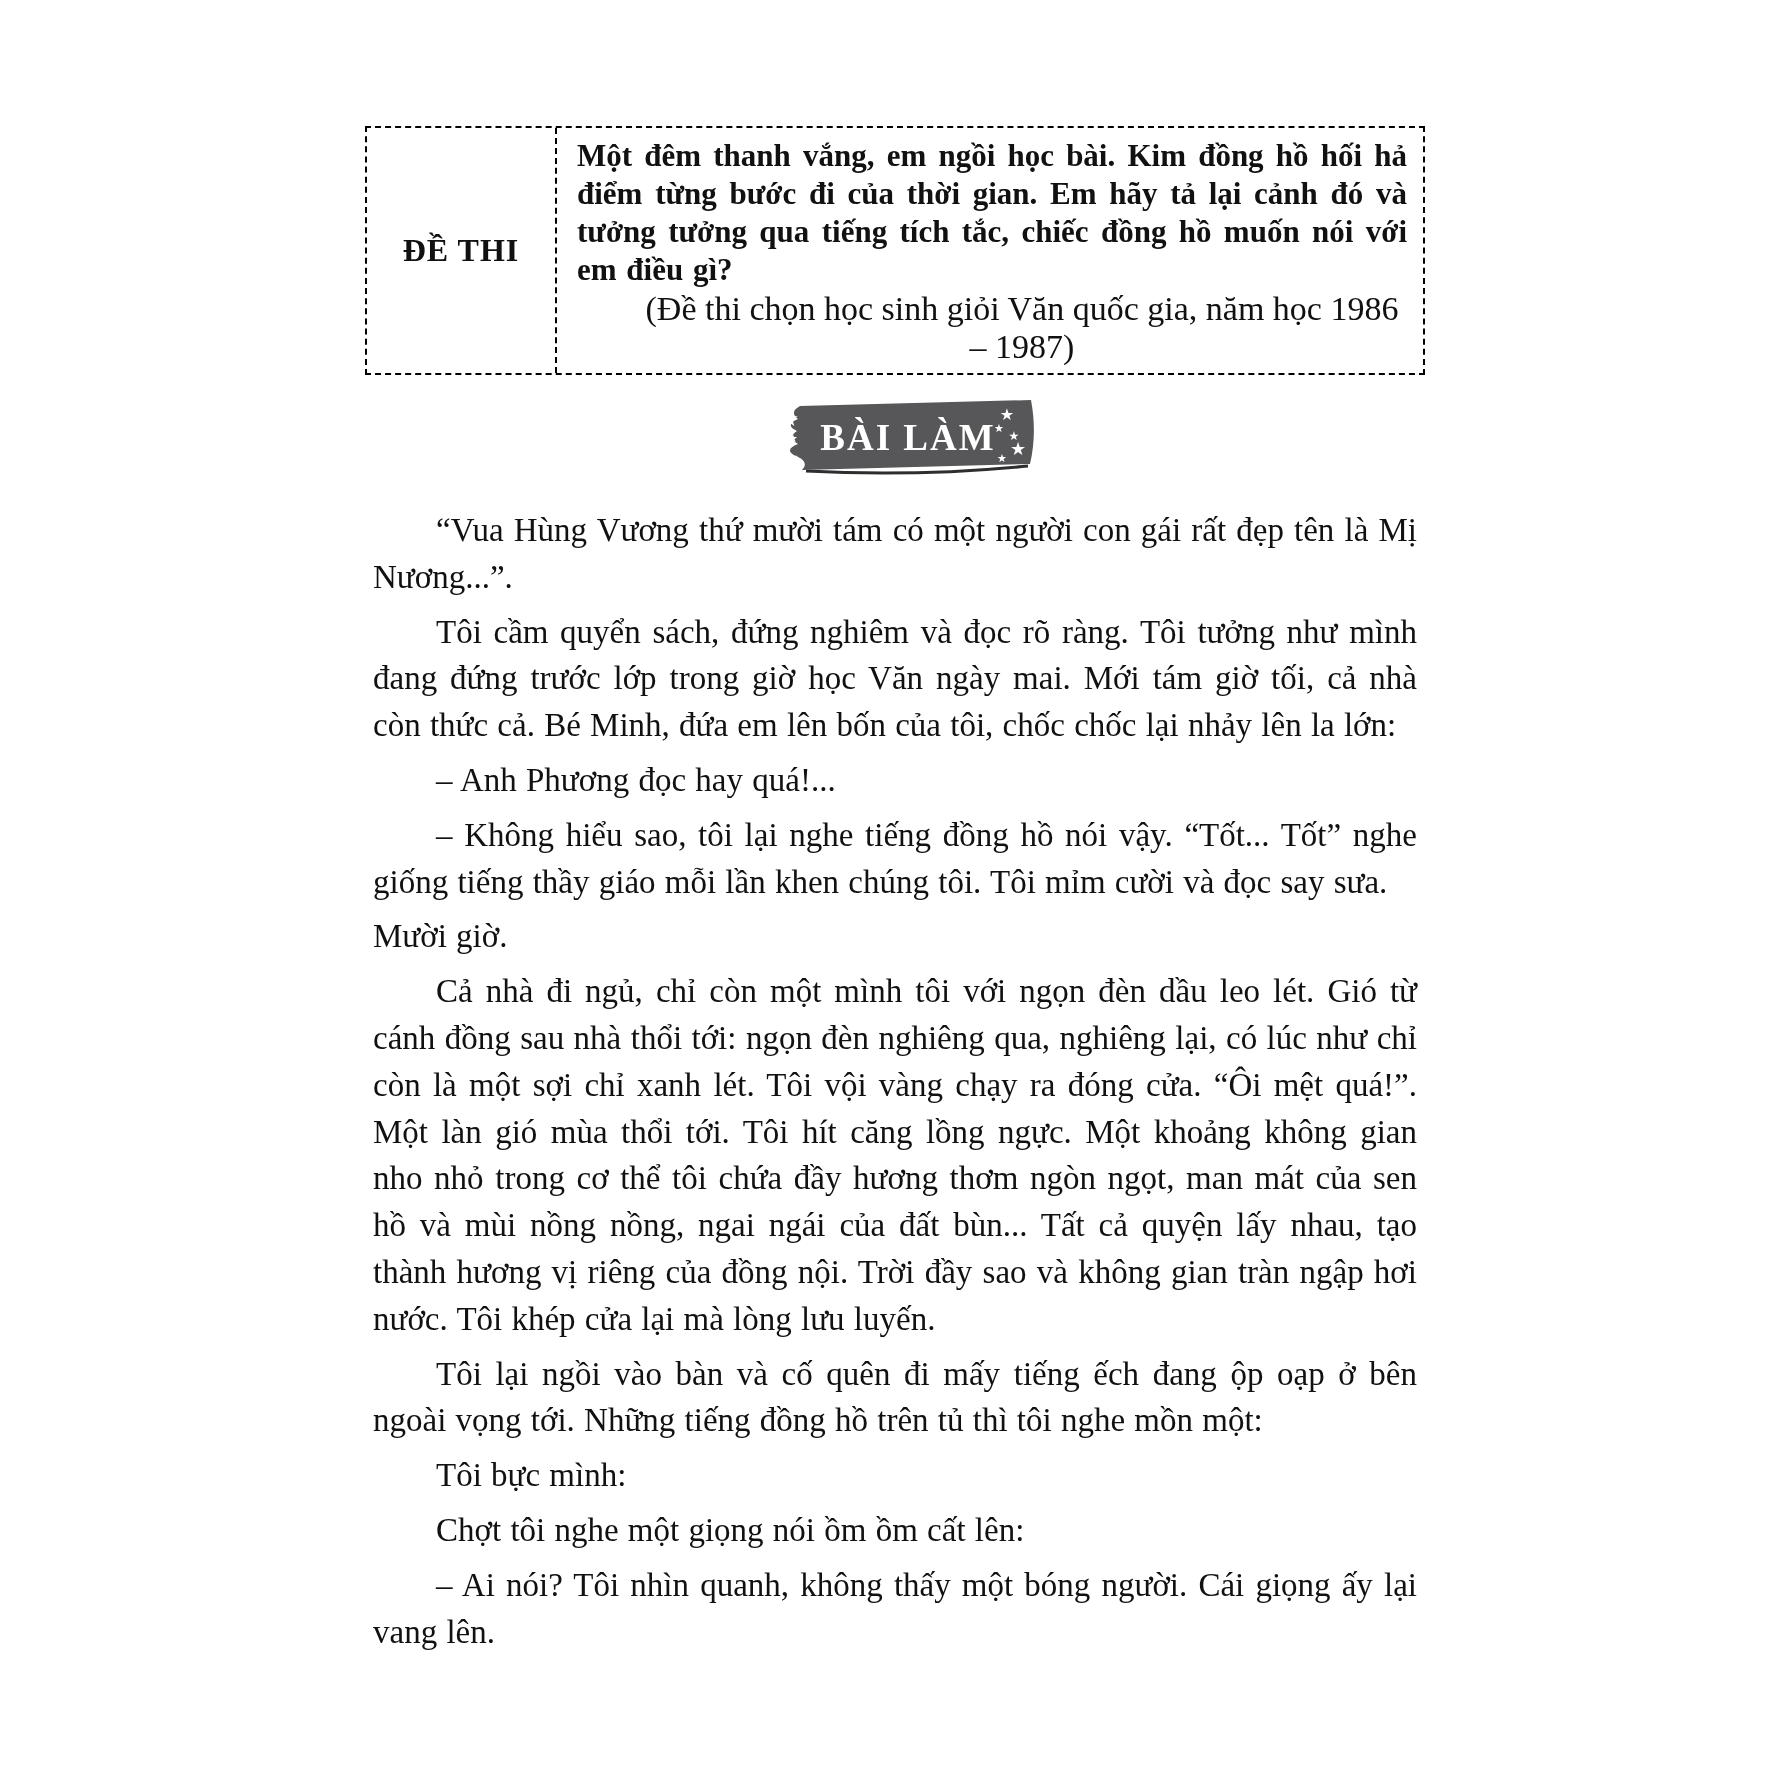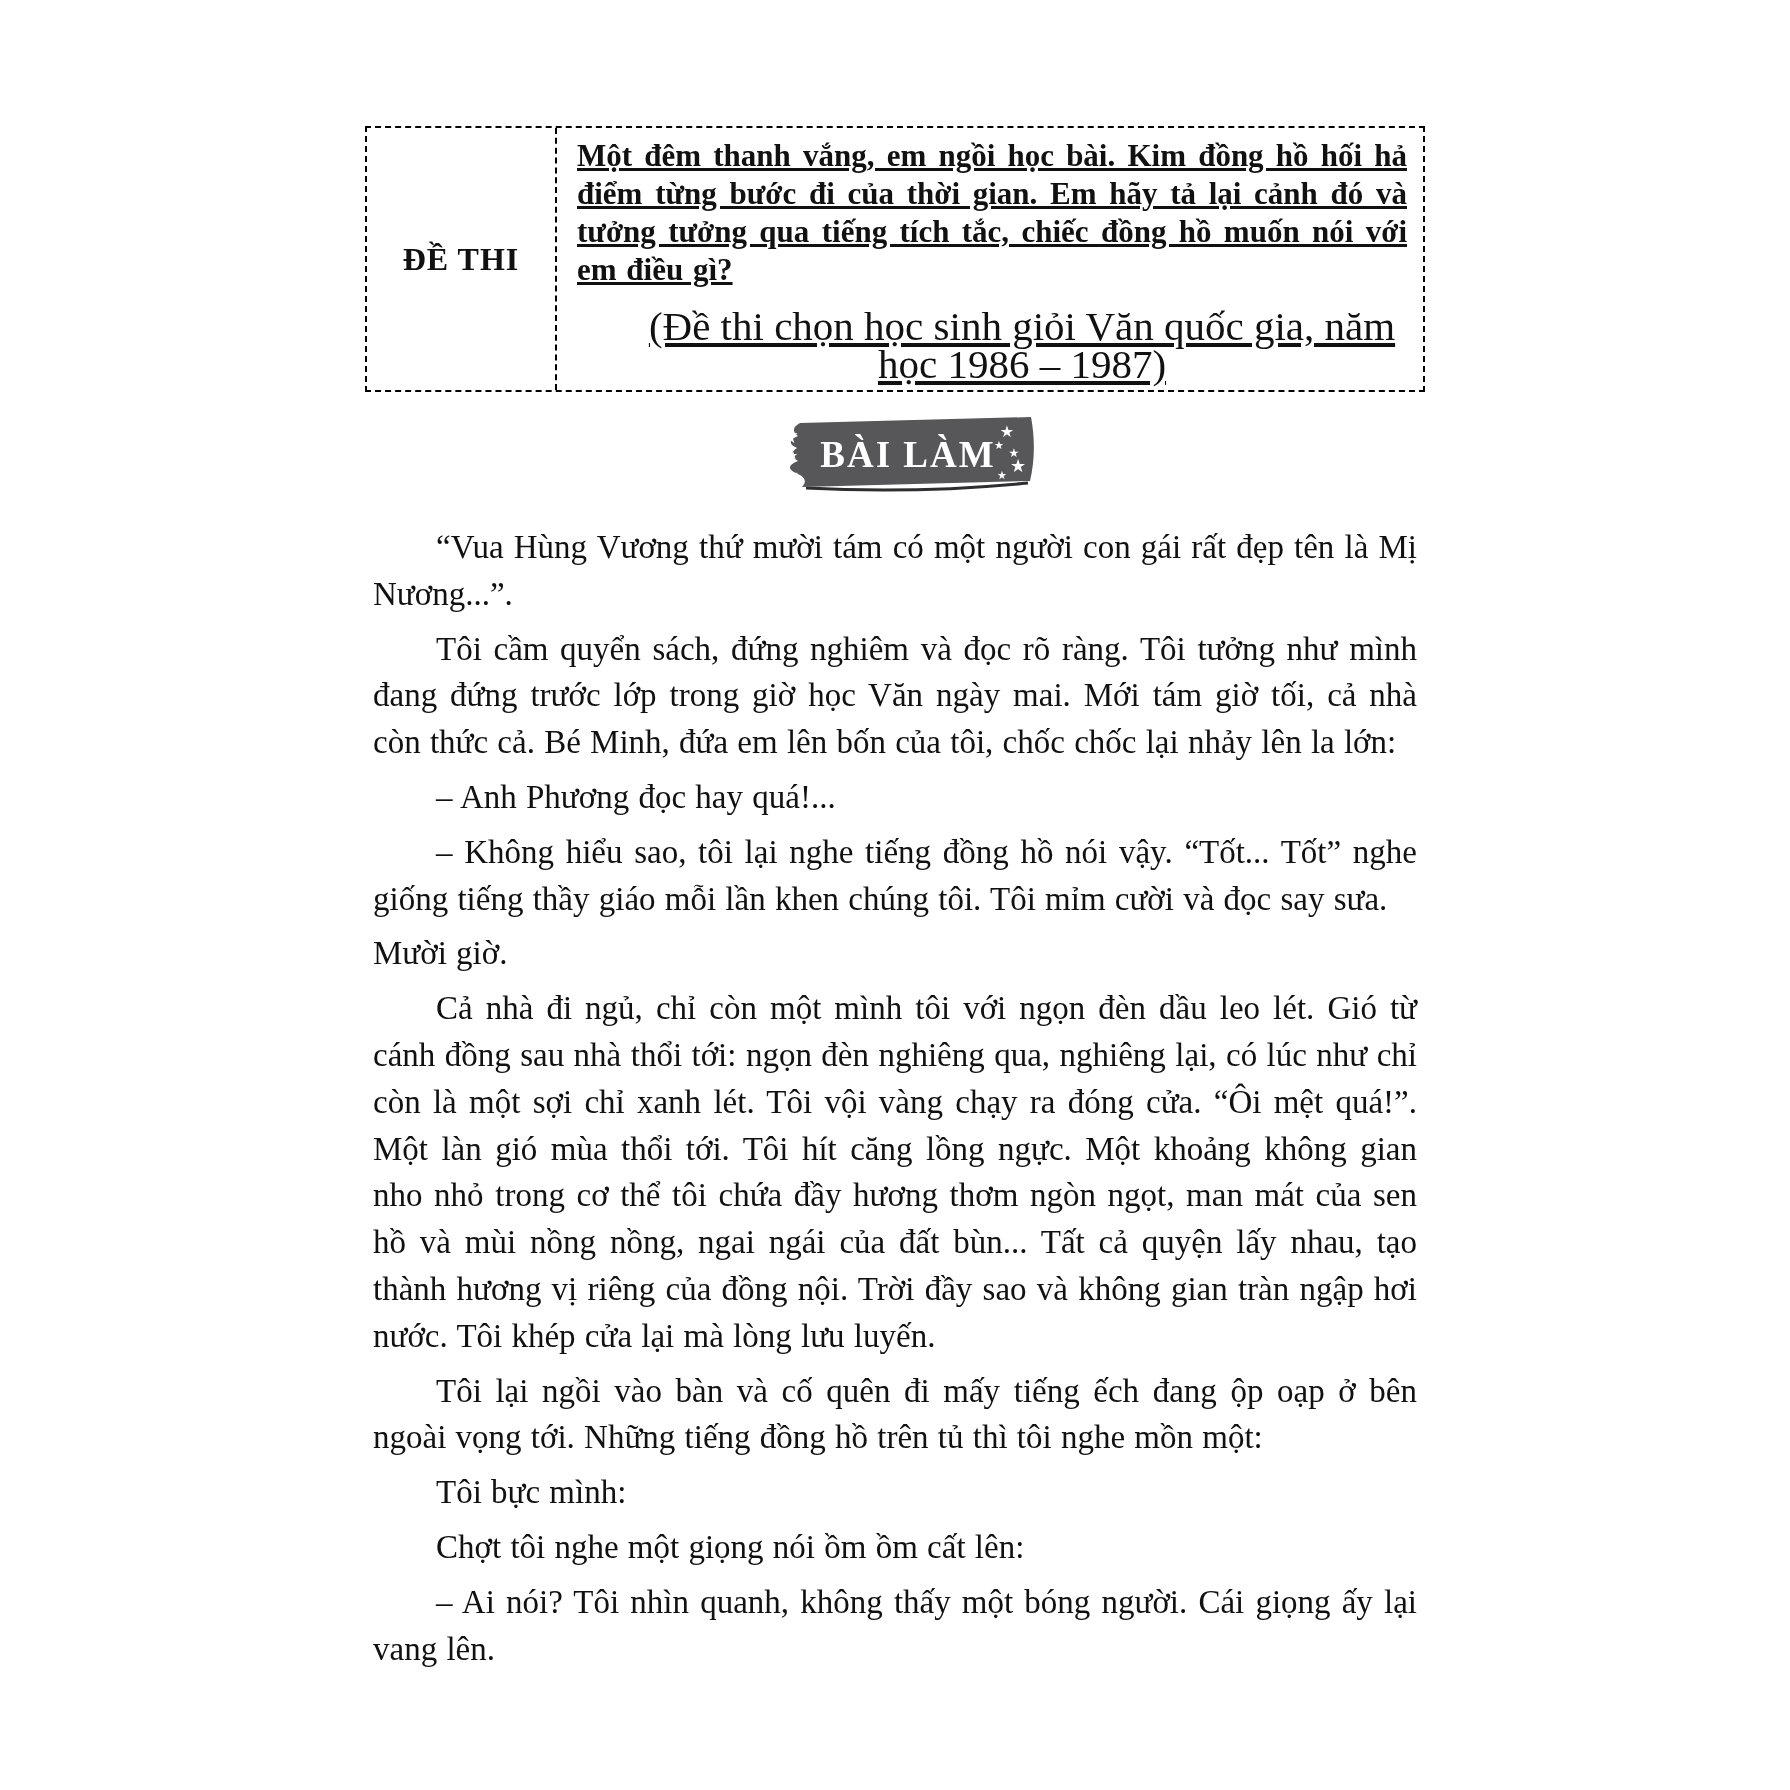--- a/index.html
+++ b/index.html
@@ -29,34 +29,33 @@
     flex:0 0 188px;
     border-right:2px dashed #000;
     display:flex; align-items:center; justify-content:center;
     font-weight:bold;
     font-size:32px;
     letter-spacing:1px;
   }
   .exam-box-body {
     flex:1;
     padding:9px 16px 7px 20px;
-    text-decoration:underline;
   }
   .exam-prompt {
     font-weight:bold;
     font-size:31px;
     line-height:38px;
     text-align:justify;
     word-spacing:2px;
   }
   .exam-attribution {
-    font-size:41px;
+    font-size:34px;
     line-height:38px;
     text-align:center;
-    margin-top:18px;
+    margin-top:1px;
     padding-left:60px;
   }
 
   
   .banner-wrap {
     margin-top:22px;
     display:flex;
     justify-content:center;
   }
   .banner-svg { display:block; }

